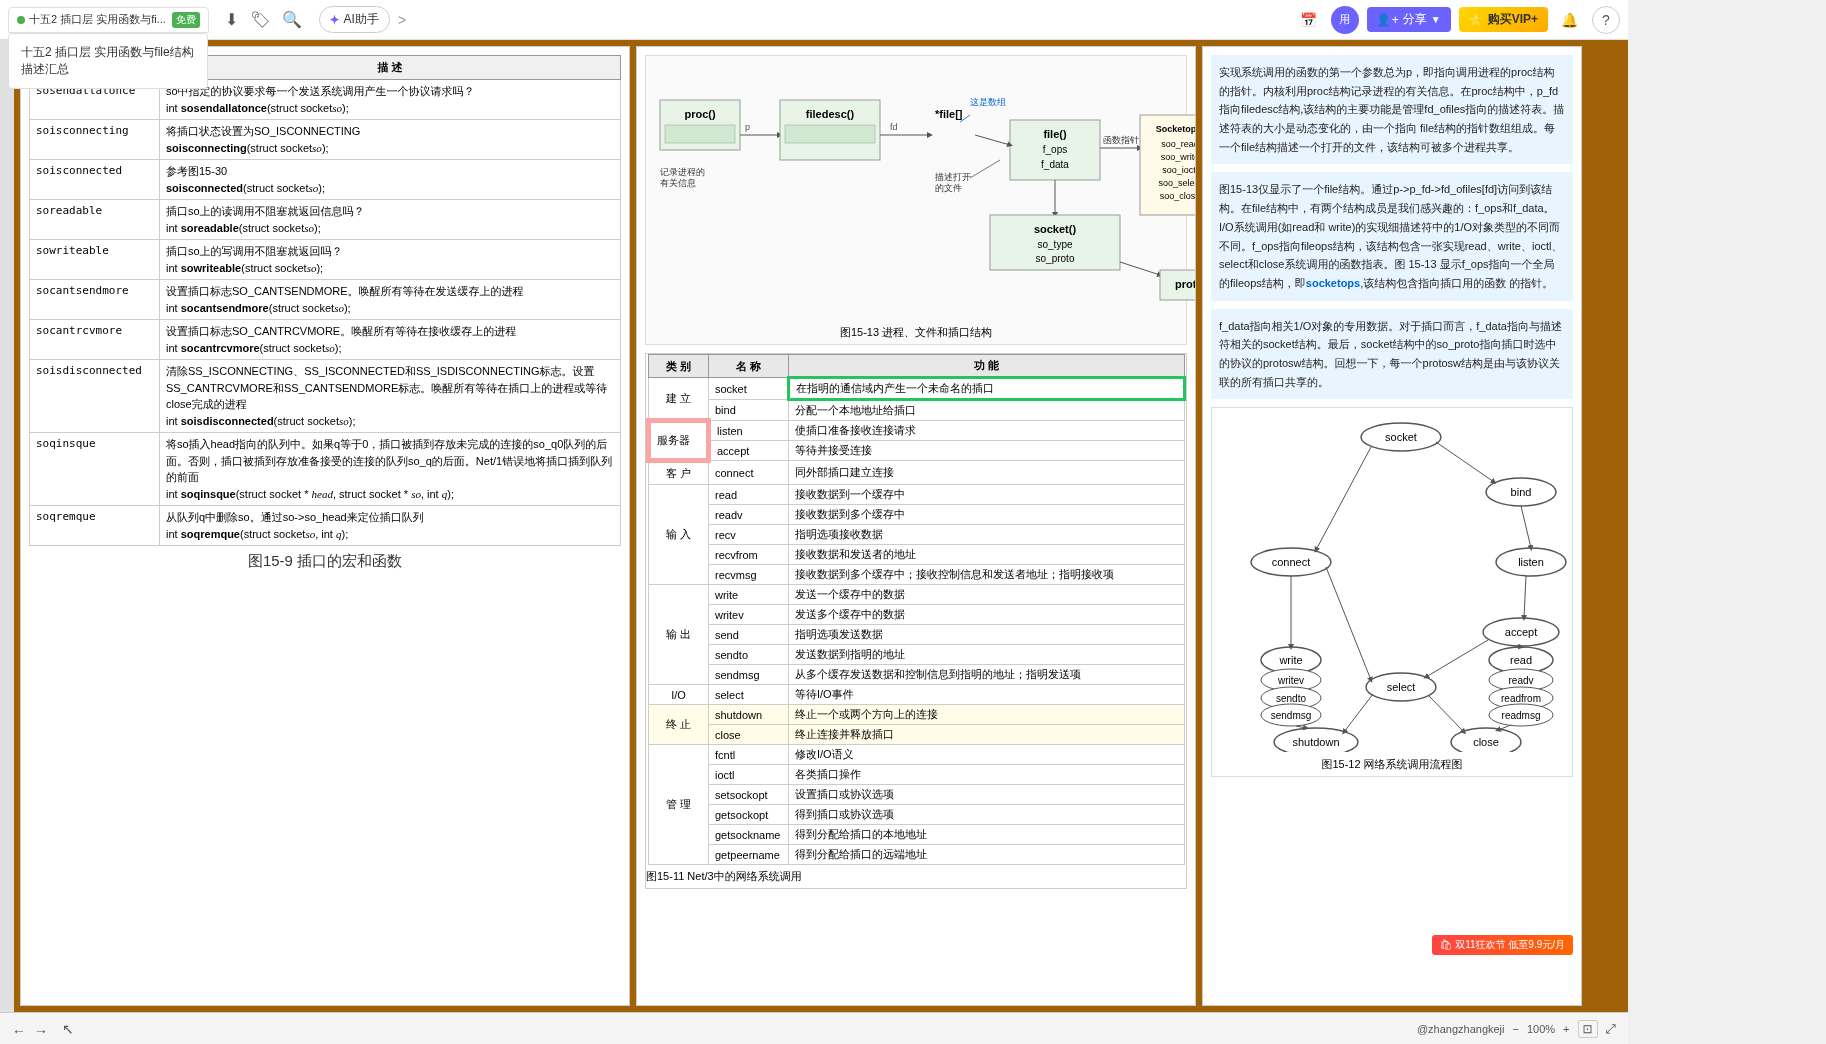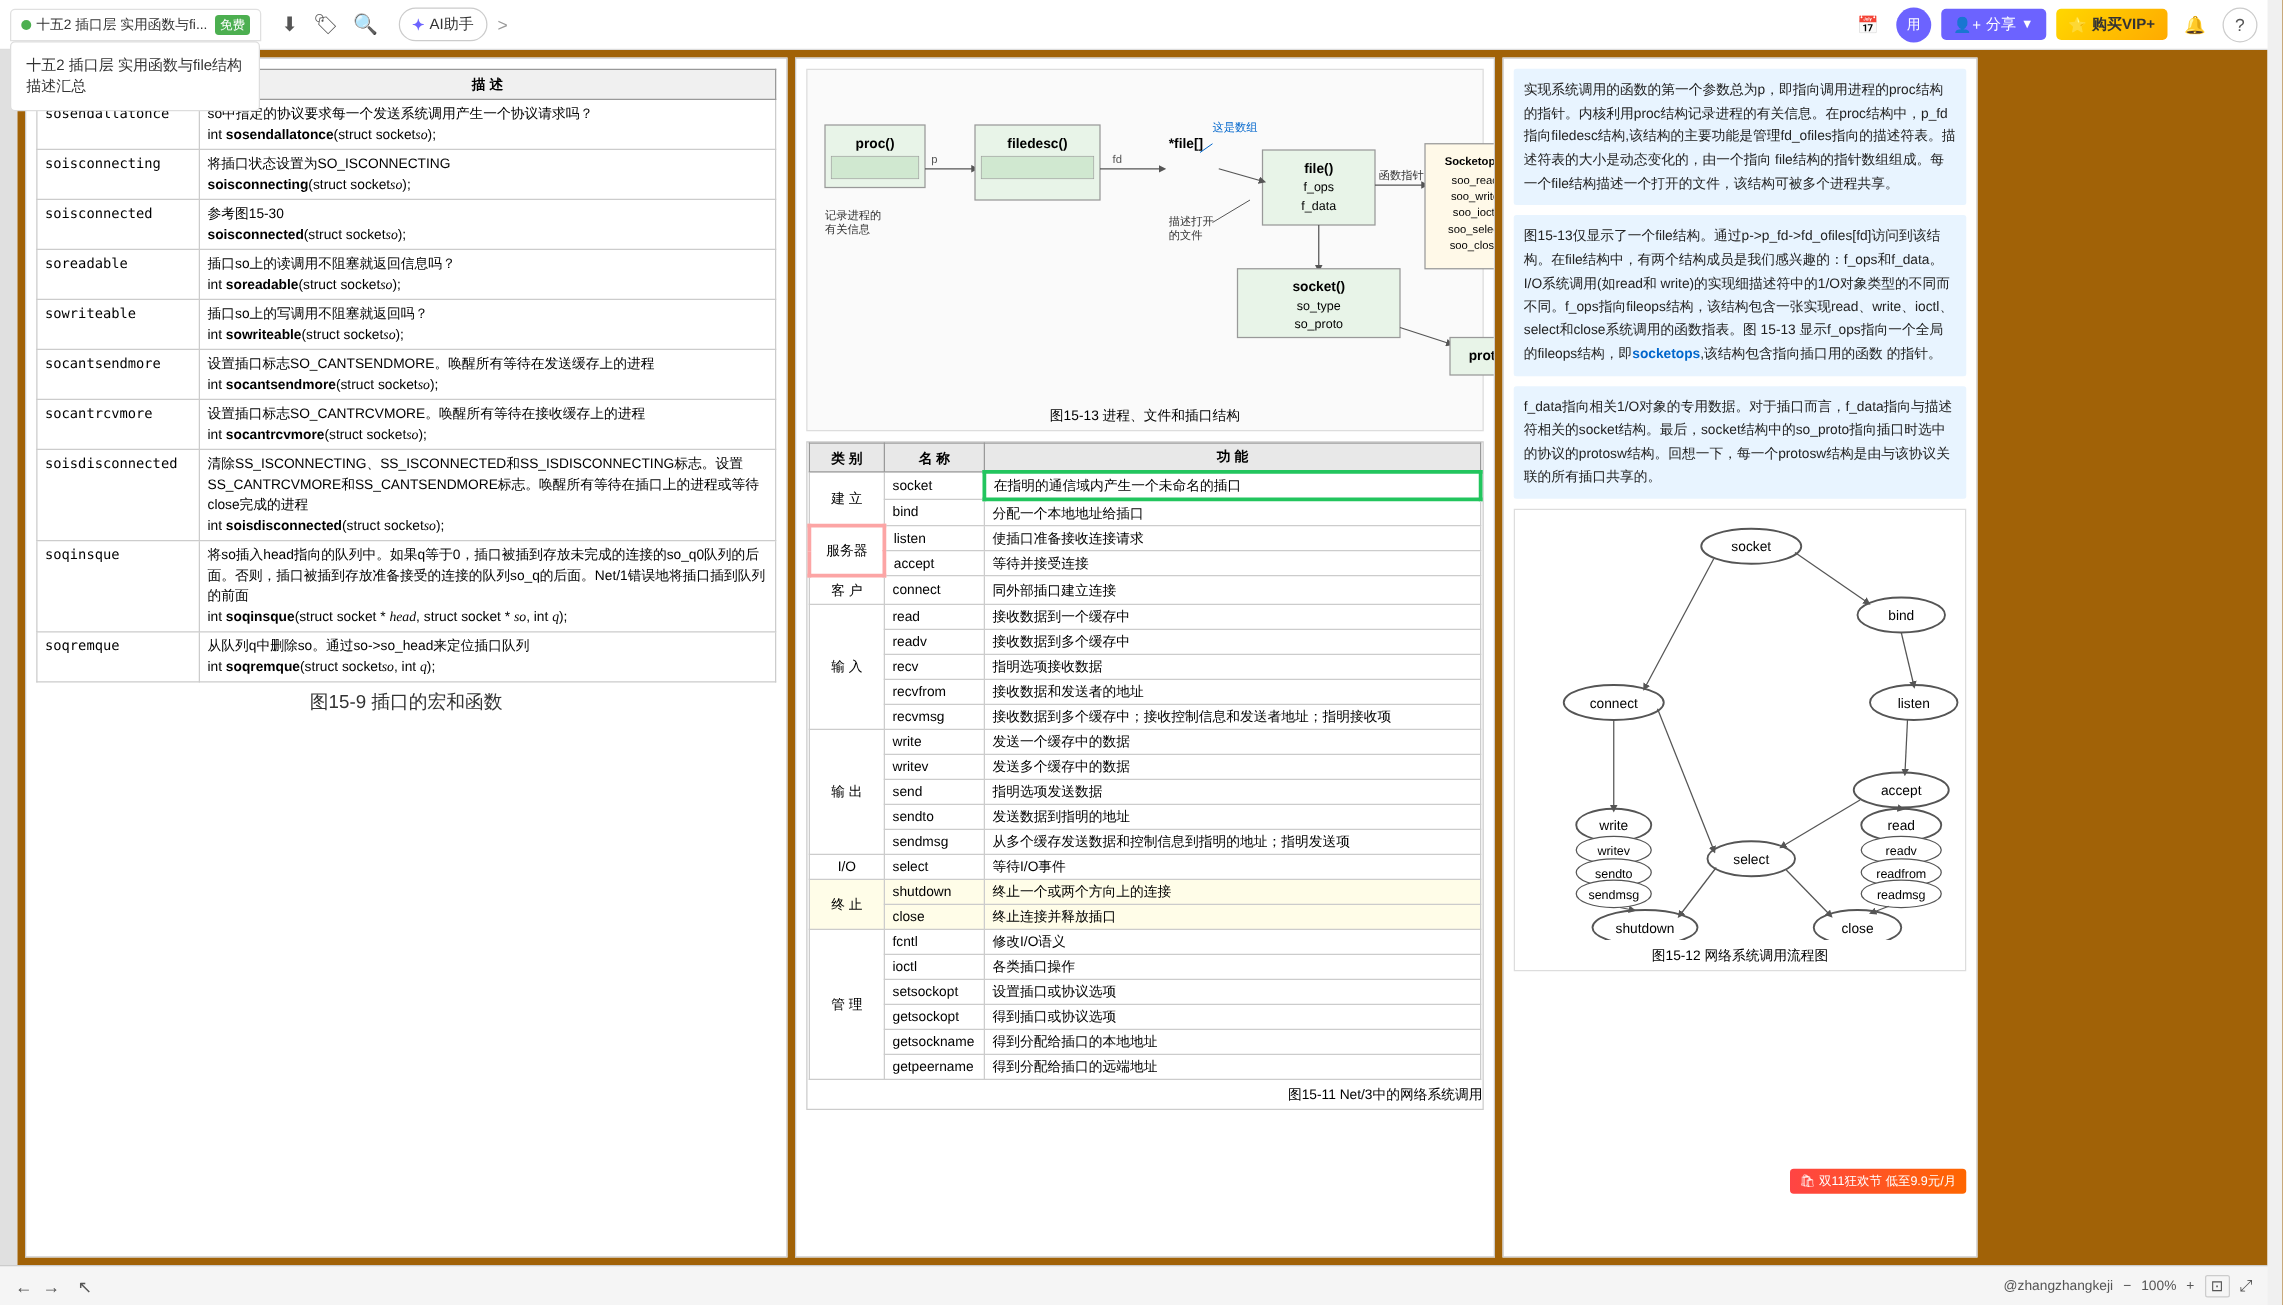--- a/index.html
+++ b/index.html
@@ -27,21 +27,21 @@
     .data-table td.name-col { width: 130px; font-family: monospace; font-size: 11px; }
     .bold { font-weight: bold; }
     .italic { font-style: italic; font-family: Liberation Serif, serif; }
     .caption { text-align: center; font-size: 15px; margin-top: 6px; color: #333; }
 
     
     .tab-with-dropdown { position: relative; }
     .dropdown-shown { display: block; }
 
     
-    .page-wrapper { display: flex; flex-direction: column; height: 1044px; width: 1814px; }
+    .page-wrapper { display: flex; flex-direction: column; height: 1044px; width: 1628px; }
 
     .content-row { display: flex; flex: 1; overflow: hidden; }
 
     
     .edge-sidebar { width: 14px; background: #e0e0e0; }
   </style>
 </head>
 <body>
 
 <div class="page-wrapper">
@@ -266,21 +266,21 @@
               <tr>
                 <td rowspan="2" style="border:1px solid #ccc;padding:3px 6px;text-align:center;vertical-align:middle;">建 立</td>
                 <td style="border:1px solid #ccc;padding:2px 6px;">socket</td>
                 <td style="border:3px solid #22c55e;padding:2px 6px;">在指明的通信域内产生一个未命名的插口</td>
               </tr>
               <tr>
                 <td style="border:1px solid #ccc;padding:2px 6px;">bind</td>
                 <td style="border:1px solid #ccc;padding:2px 6px;">分配一个本地地址给插口</td>
               </tr>
               <tr>
-                <td rowspan="2" style="border:3px solid #fca5a5;padding:3px 6px;text-align:center;vertical-align:middle;">服务器</td>
+                <td rowspan="2" style="border:5px solid #fca5a5;padding:3px 6px;text-align:left;vertical-align:middle;">服务器</td>
                 <td style="border:1px solid #ccc;padding:2px 6px;">listen</td>
                 <td style="border:1px solid #ccc;padding:2px 6px;">使插口准备接收连接请求</td>
               </tr>
               <tr>
                 <td style="border:1px solid #ccc;padding:2px 6px;">accept</td>
                 <td style="border:1px solid #ccc;padding:2px 6px;">等待并接受连接</td>
               </tr>
               <tr>
                 <td style="border:1px solid #ccc;padding:3px 6px;text-align:center;vertical-align:middle;">客 户</td>
                 <td style="border:1px solid #ccc;padding:2px 6px;">connect</td>
@@ -362,21 +362,21 @@
               <tr>
                 <td style="border:1px solid #ccc;padding:2px 6px;">getsockname</td>
                 <td style="border:1px solid #ccc;padding:2px 6px;">得到分配给插口的本地地址</td>
               </tr>
               <tr>
                 <td style="border:1px solid #ccc;padding:2px 6px;">getpeername</td>
                 <td style="border:1px solid #ccc;padding:2px 6px;">得到分配给插口的远端地址</td>
               </tr>
             </tbody>
           </table>
-          <div style="text-align:right;font-size:11px;margin-top:4px;margin-bottom:4px;">图15-11  Net/3中的网络系统调用</div>
+          <div style="text-align:left;font-size:11px;margin-top:4px;margin-bottom:4px;">图15-11  Net/3中的网络系统调用</div>
         </div>
       </div>
 
       <div style="background:#fff;width:380px;flex-shrink:0;padding:8px;overflow:auto;border:1px solid #ccc;display:flex;flex-direction:column;gap:8px;position:relative;">
 
         <div style="background:#e8f4ff;padding:8px;font-size:11px;line-height:1.7;color:#222;border-radius:2px;">
           实现系统调用的函数的第一个参数总为p，即指向调用进程的proc结构的指针。内核利用proc结构记录进程的有关信息。在proc结构中，p_fd指向filedesc结构,该结构的主要功能是管理fd_ofiles指向的描述符表。描述符表的大小是动态变化的，由一个指向 file结构的指针数组组成。每一个file结构描述一个打开的文件，该结构可被多个进程共享。
         </div>
 
         <div style="background:#e8f4ff;padding:8px;font-size:11px;line-height:1.7;color:#222;border-radius:2px;">

